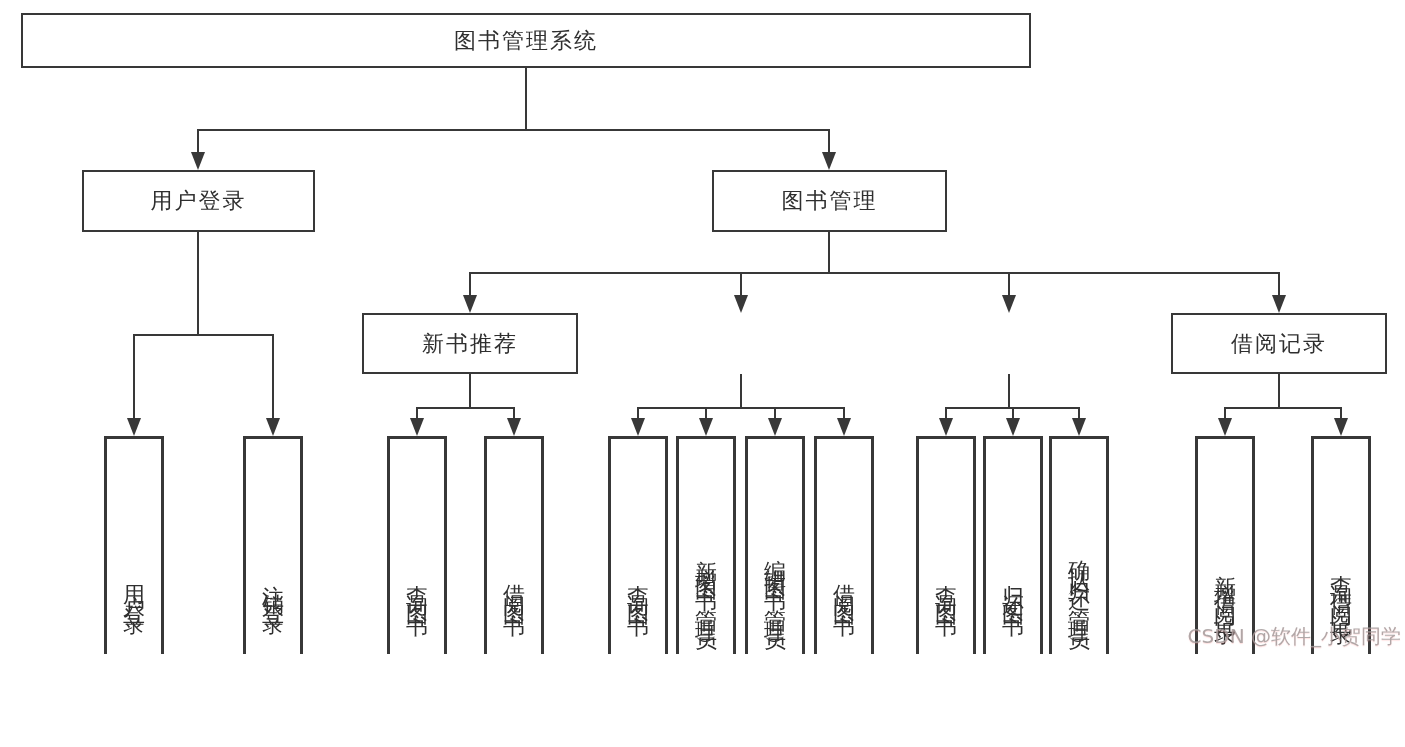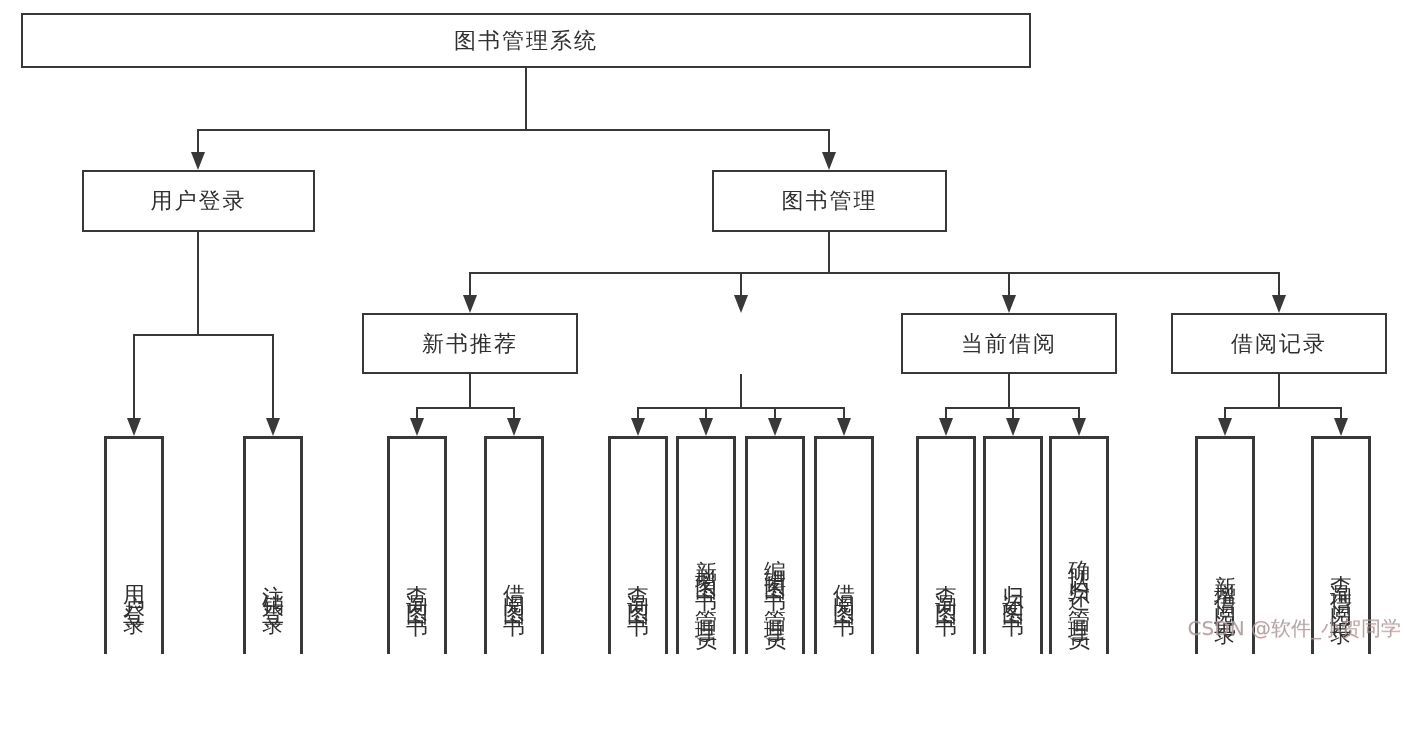--- a/index.html
+++ b/index.html
@@ -50,21 +50,21 @@
   
   .ah{
     position:absolute;
     width:0;height:0;
     border-left:7px solid transparent;
     border-right:7px solid transparent;
     border-top:18px solid var(--line);
   }
   .watermark{
     position:absolute;
-    right:4px;bottom:12px;
+    right:4px;bottom:4px;
     font-size:20px;
     color:rgba(163,155,155,0.85);
     text-shadow:0 1px 1px rgba(255,130,130,0.25);
     z-index:10;
     white-space:nowrap;
   }
 </style>
 </head>
 <body>
 
@@ -76,23 +76,20 @@
 
   <div class="hbox" style="left:82px;top:170px;width:233px;height:62px;">
     <span>用户登录</span>
   </div>
   <div class="hbox" style="left:712px;top:170px;width:235px;height:62px;">
     <span>图书管理</span>
   </div>
 
   <div class="hbox" style="left:362px;top:313px;width:216px;height:61px;">
     <span>新书推荐</span>
-  </div>
-  <div class="hbox" style="left:901px;top:313px;width:216px;height:61px;">
-    <span>当前借阅</span>
   </div>
   <div class="hbox" style="left:1171px;top:313px;width:216px;height:61px;">
     <span>借阅记录</span>
   </div>
 
   <div class="vbox" style="left:104px;">
     <span class="vtext">用户登录</span>
   </div>
   <div class="vbox" style="left:243px;">
     <span class="vtext">注销登录</span>

